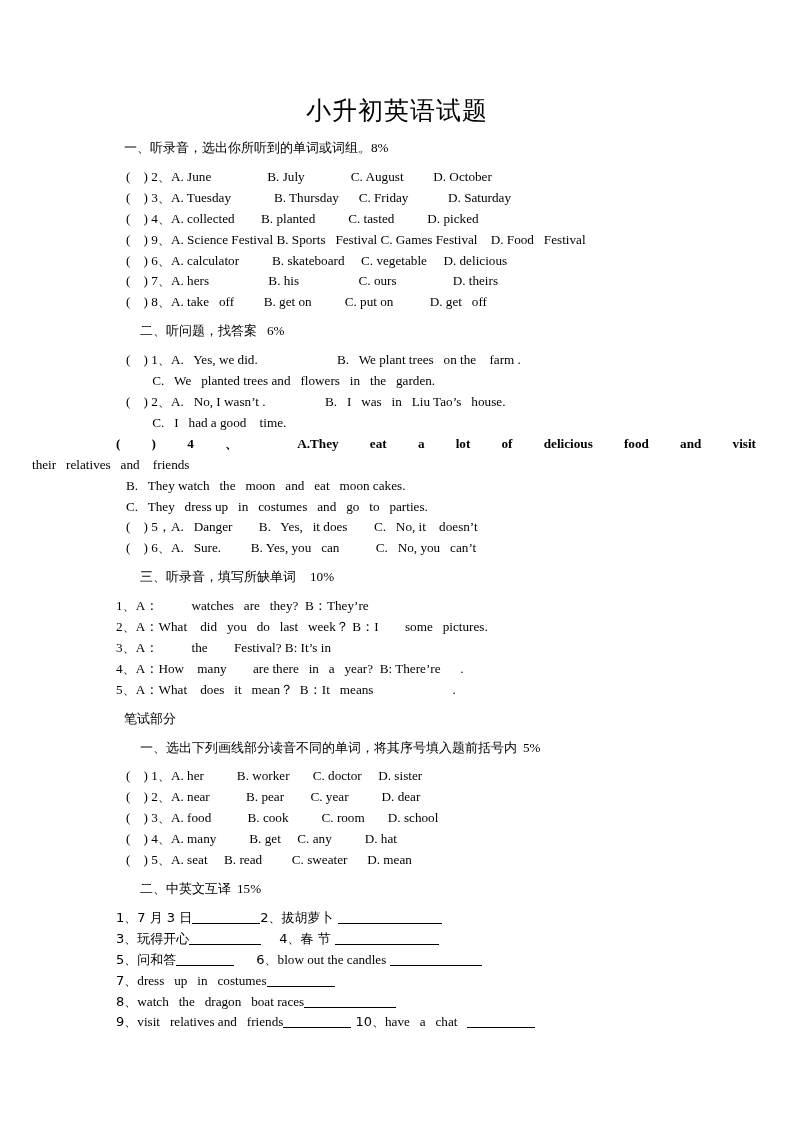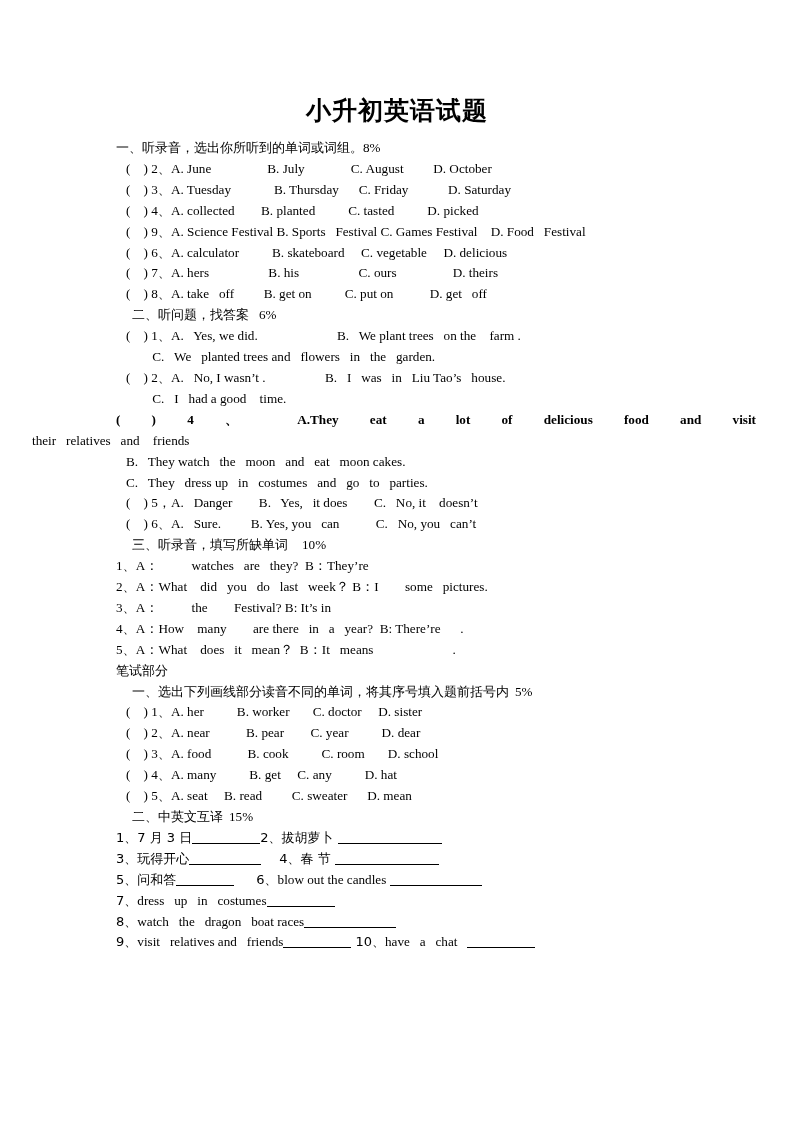--- a/index.html
+++ b/index.html
@@ -19,40 +19,40 @@
     position: absolute;
     left: 0; top: 0;
     width: 794px;
     height: 1123px;
     box-sizing: border-box;
     padding: 0;
   }
   .doc-title {
     text-align: center;
     font-size: 25px;
-    font-weight: bold;
+    font-weight: normal;
     line-height: 30px;
     margin: 0;
     padding-top: 96px;
     letter-spacing: 1px;
   }
   .body-area {
     margin-top: 12px;
     padding-left: 116px;
     padding-right: 24px;
     font-size: 13.2px;
     line-height: 20.9px;
   }
   .ln {
     white-space: pre;
     margin: 0;
   }
   .sec-head {
     white-space: pre;
-    margin: 0;
+    margin: 8px;
   }
   .cn {
     font-family: "DejaVu Sans", "Liberation Sans", sans-serif;
     font-size: 13px;
   }
   .pct {
     font-family: "Liberation Serif", "DejaVu Serif", serif;
     font-size: 13.2px;
   }
   .blank {

